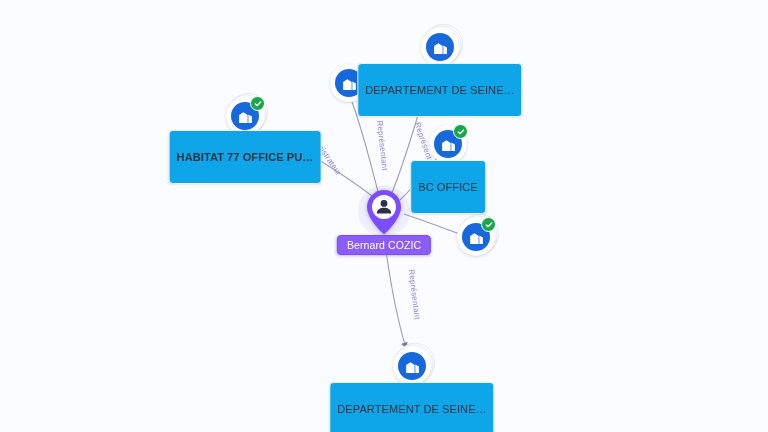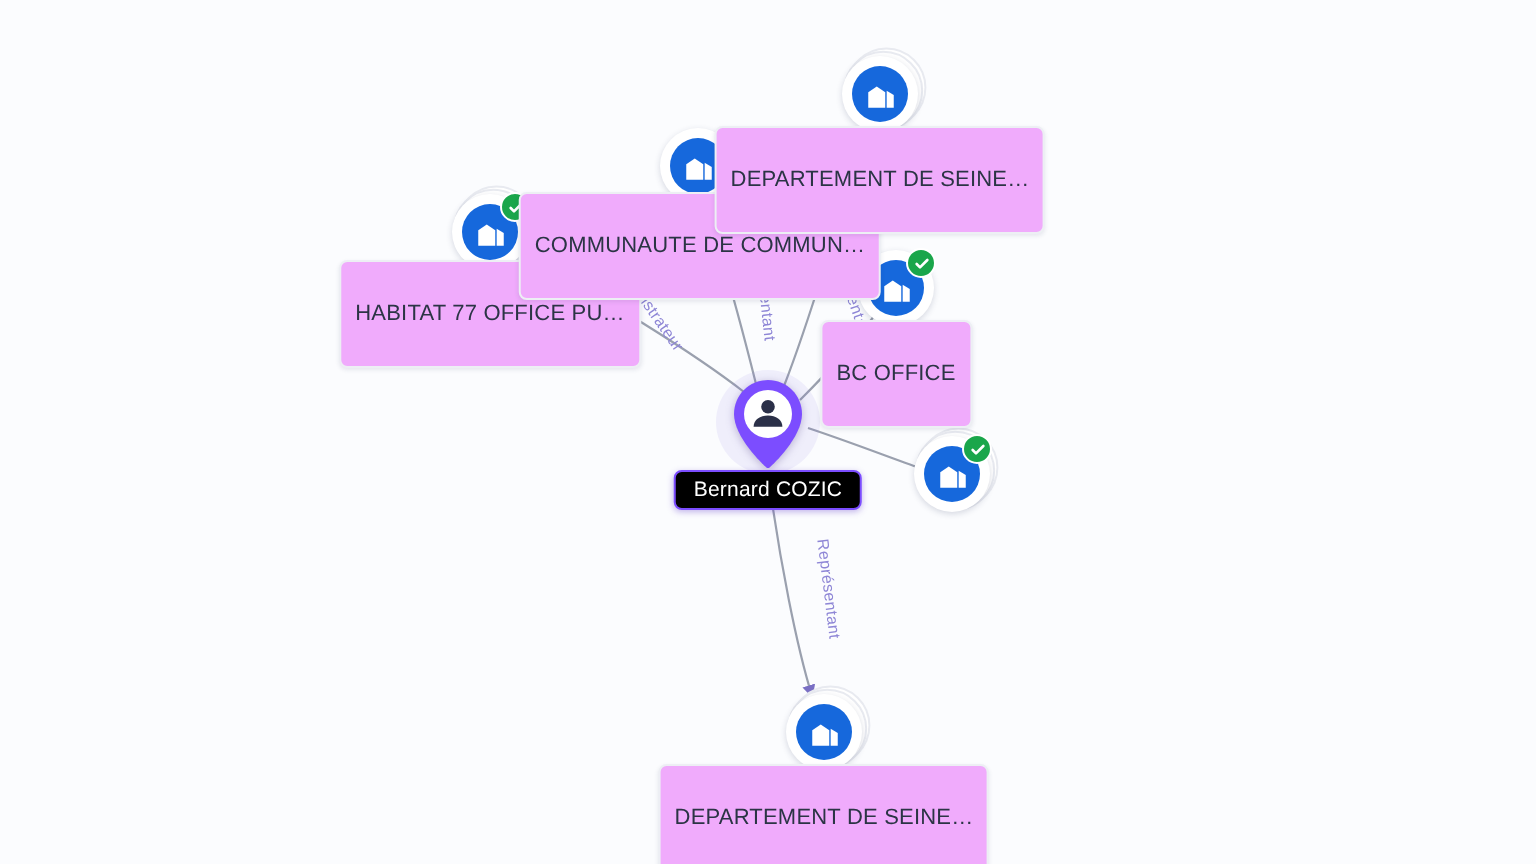--- a/index.html
+++ b/index.html
@@ -35,24 +35,24 @@
   .badge svg{display:block;}
 
   
   .pin-halo{position:absolute;left:50%;top:50%;width:52px;height:52px;border-radius:50%;
             transform:translate(-50%,-52%);background:rgba(140,120,230,.10);}
   .pin{position:relative;width:38px;height:46px;}
   .pin svg{display:block;filter:drop-shadow(0 1px 2px rgba(60,40,120,.3));}
 
   
   .label{position:absolute;transform:translate(-50%,0);
-         background:#f0abfc;border:1px solid #edeff4;border-radius:4px;
+         background:#0ea5e9;border:1px solid #edeff4;border-radius:4px;
          padding:20px 7px;font-size:11px;color:#2b3445;white-space:nowrap;
          box-shadow:0 1px 2px rgba(40,50,90,.10);letter-spacing:.1px;}
-  .label.person{background:#000000;border-color:#7c4dff;color:#ffffff;
+  .label.person{background:#8b5cf6;border-color:#7c4dff;color:#ffffff;
                 font-size:10.5px;padding:3px 9px;border-radius:4px;
                 box-shadow:0 1px 3px rgba(90,50,200,.35);}
 
   .edge-label{position:absolute;font-size:8px;color:#8e86d6;white-space:nowrap;
               transform-origin:center center;letter-spacing:.2px;}
 </style>
 </head>
 <body>
 
 <div id="graph-canvas">
@@ -174,20 +174,19 @@
     <div class="pin">
       <svg width="38" height="46" viewBox="0 0 38 46">
         <path d="M19 1C9.6 1 2 8.6 2 18c0 11.5 14.2 25 16.2 26.7.5.4 1.1.4 1.6 0C21.8 43 36 29.5 36 18 36 8.6 28.4 1 19 1z" fill="#7c4dff"></path>
         <circle cx="19" cy="18" r="12" fill="#ffffff"></circle>
         <circle cx="19" cy="14.4" r="3.4" fill="#2b3048"></circle>
         <path d="M11.8 24.4c0-3.6 3.3-5.6 7.2-5.6s7.2 2 7.2 5.6z" fill="#2b3048"></path>
       </svg>
     </div>
   </div>
 
-  <div class="label" style="left:245px;top:130px;">HABITAT 77 OFFICE PU…</div>
-  <div class="label" style="left:350px;top:96px;">COMMUNAUTE DE COMMUN…</div>
+  <div class="label" style="left:245px;top:130px;font-weight:bold;">HABITAT 77 OFFICE PU…</div>
   <div class="label" style="left:440px;top:63px;">DEPARTEMENT DE SEINE…</div>
   <div class="label" style="left:448px;top:160px;">BC OFFICE</div>
   <div class="label" style="left:412px;top:382px;">DEPARTEMENT DE SEINE…</div>
   <div class="label person" style="left:384px;top:235px;">Bernard COZIC</div>
 
 </div>
 
 </body></html>

